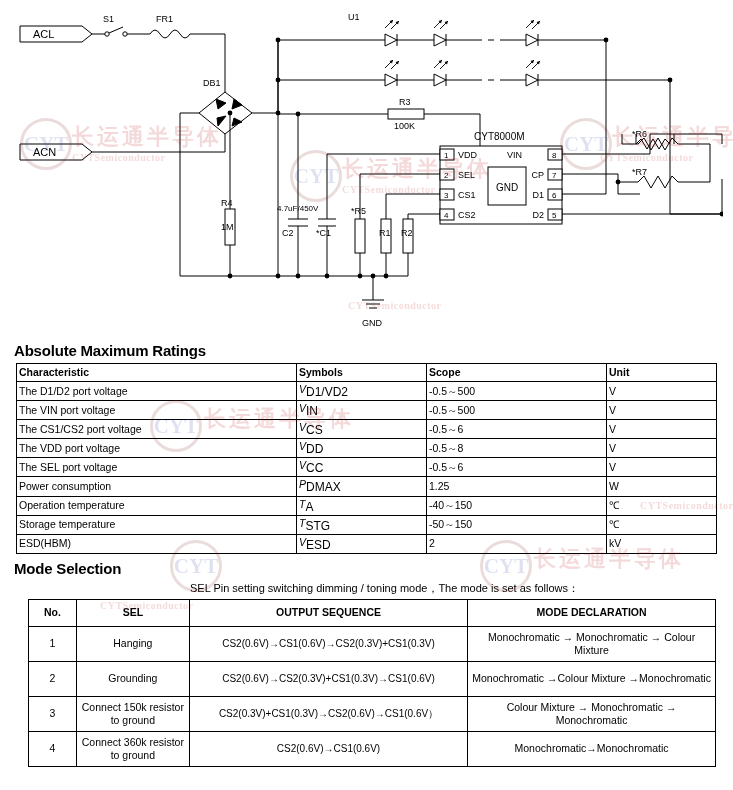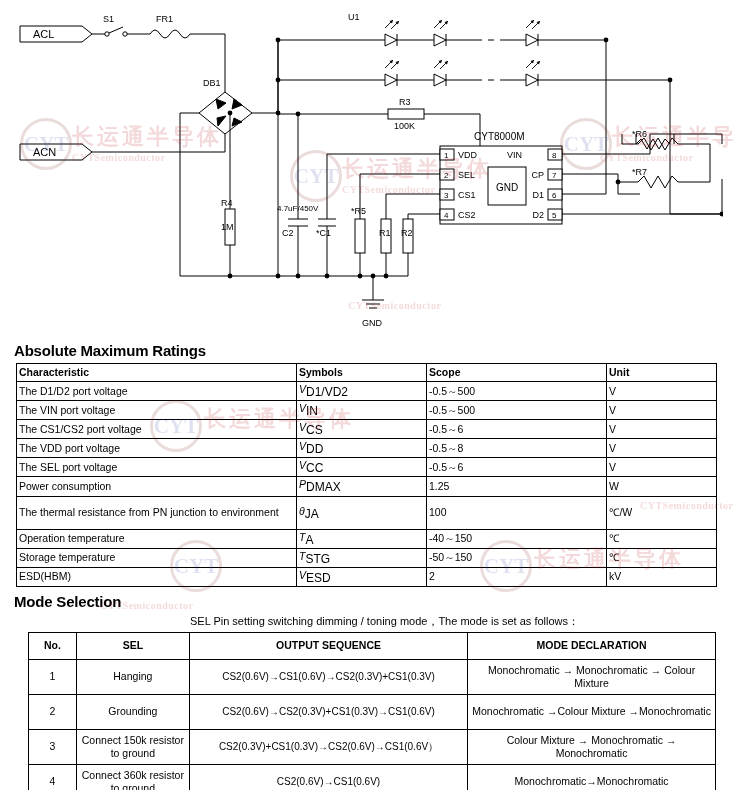--- a/index.html
+++ b/index.html
@@ -408,26 +408,20 @@
       <td>-0.5～6</td>
       <td>V</td>
     </tr>
     <tr>
       <td>Power consumption</td>
       <td><i><span>P</span></i><sub>DMAX</sub></td>
       <td>1.25</td>
       <td>W</td>
     </tr>
     <tr>
-      <td style="height:30px">The thermal resistance from PN junction to environment</td>
-      <td><i><span>θ</span></i><sub>JA</sub></td>
-      <td>100</td>
-      <td>℃/W</td>
-    </tr>
-    <tr>
       <td>Operation temperature</td>
       <td><i><span>T</span></i><sub>A</sub></td>
       <td>-40～150</td>
       <td>℃</td>
     </tr>
     <tr>
       <td>Storage temperature</td>
       <td><i><span>T</span></i><sub>STG</sub></td>
       <td>-50～150</td>
       <td>℃</td>

